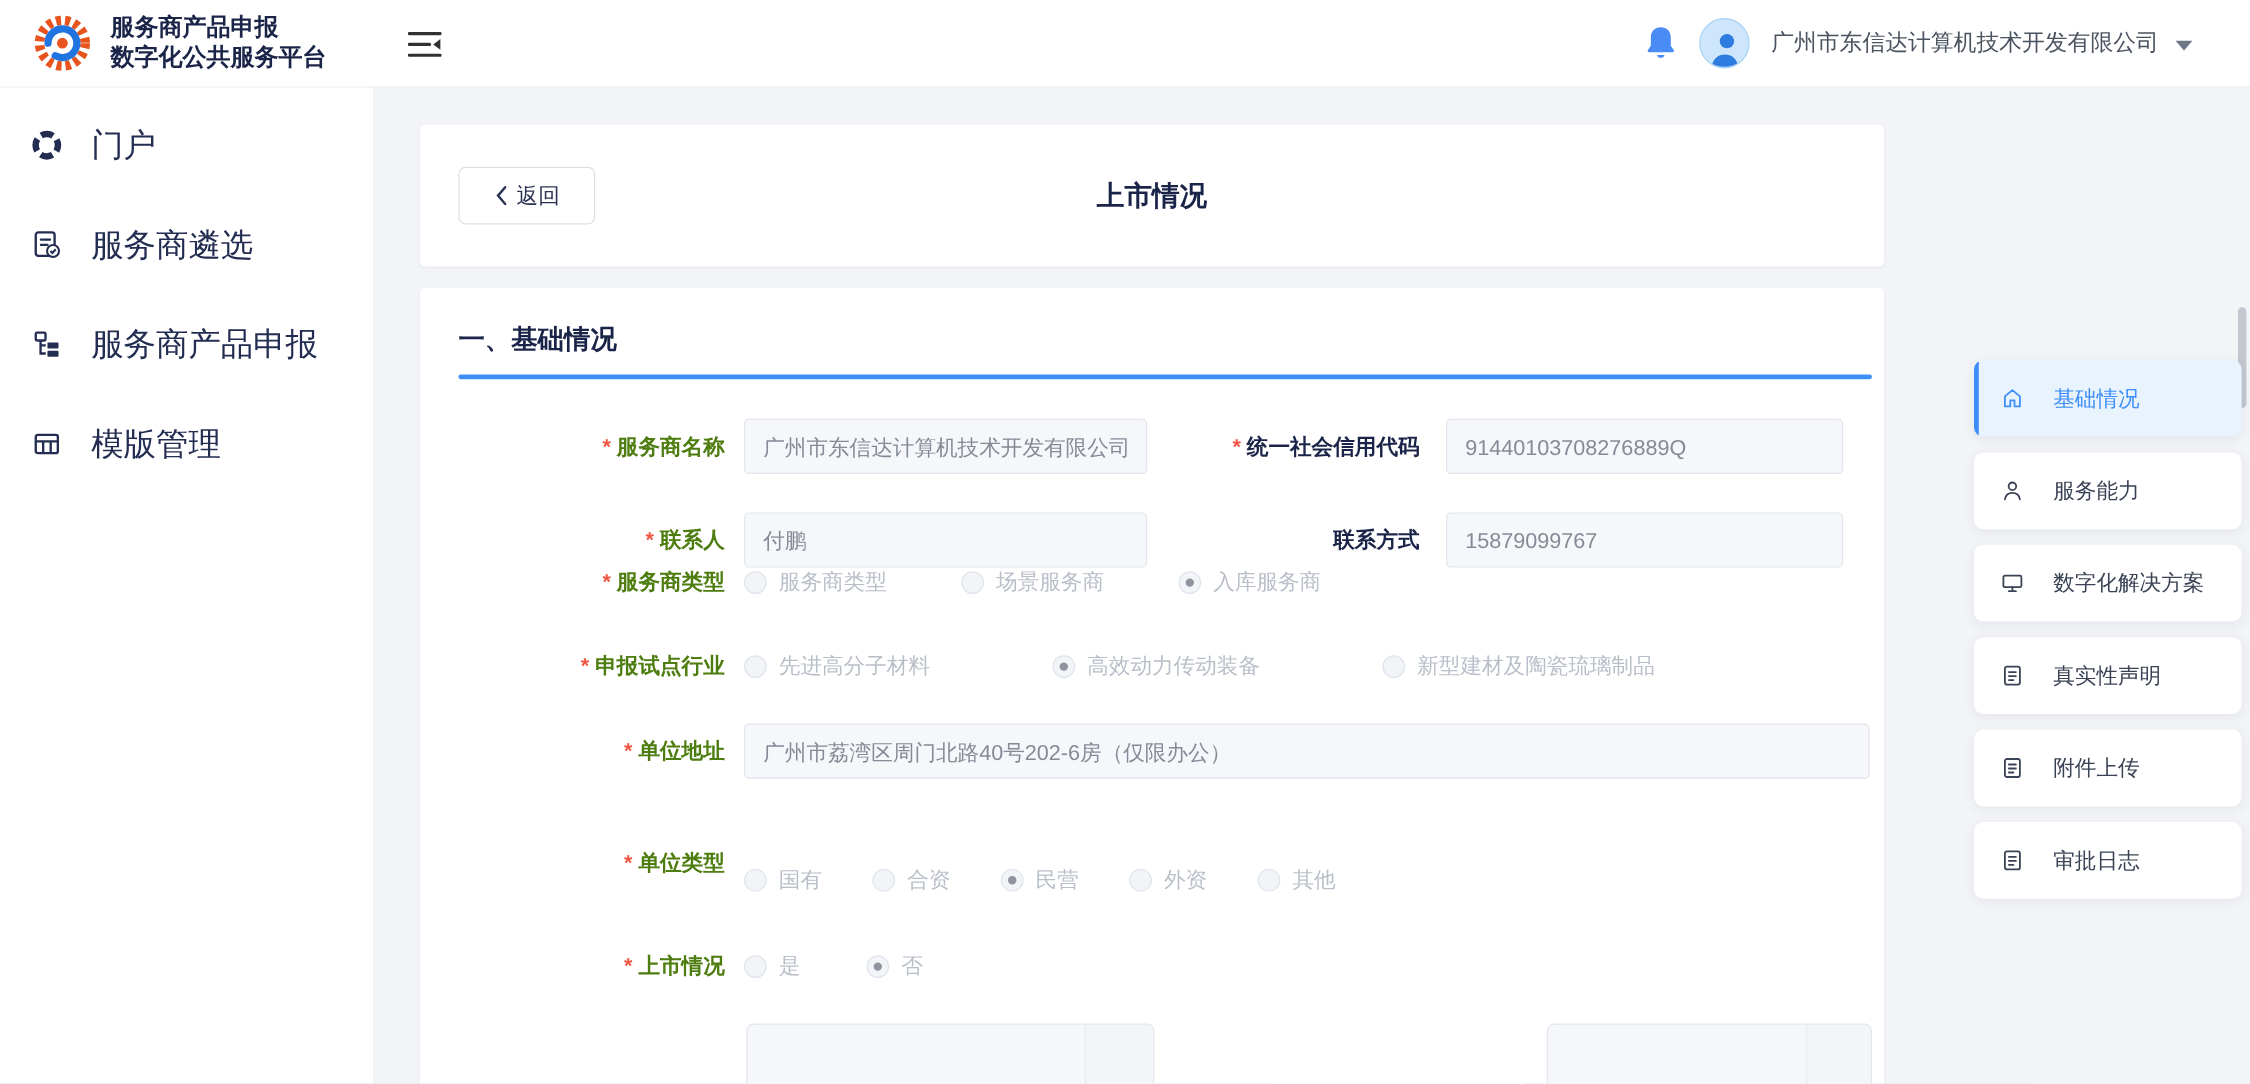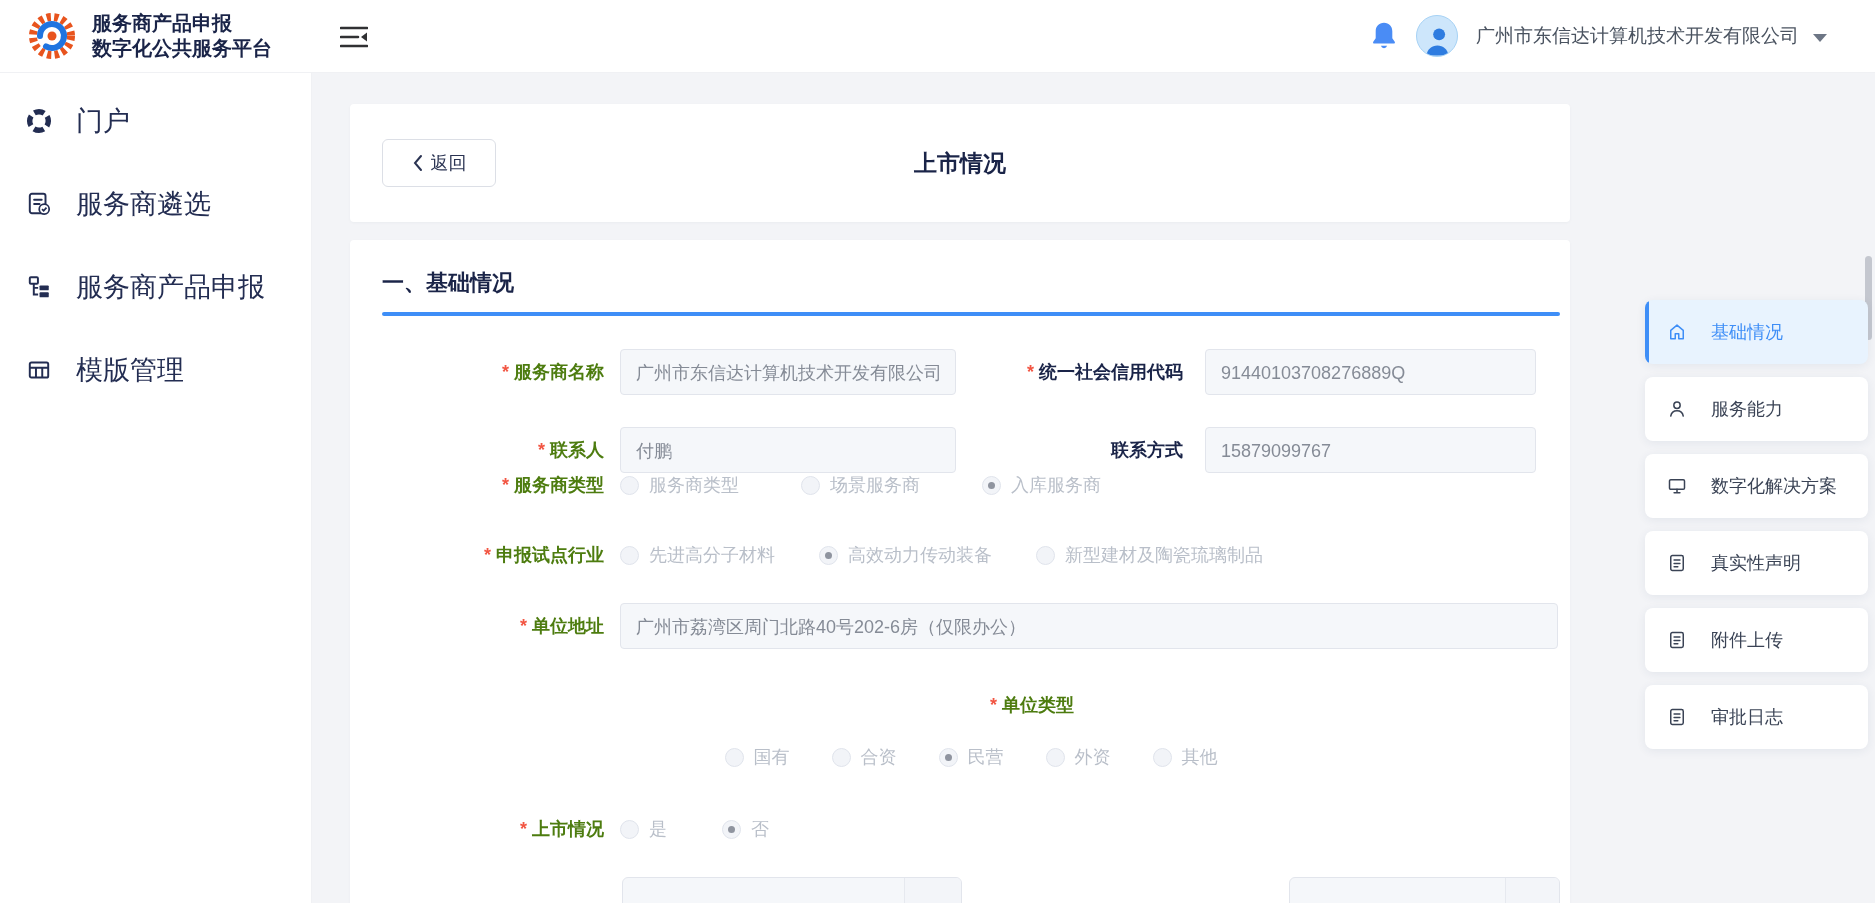--- a/index.html
+++ b/index.html
@@ -57,21 +57,21 @@
 
   .rgroup{display:flex;align-items:center;}
   .ropt{display:flex;align-items:center;gap:10px;cursor:pointer;}
   .radio{width:19px;height:19px;border-radius:50%;background:#f2f4f8;border:1px solid #e0e4ec;
          box-sizing:border-box;position:relative;flex-shrink:0;}
   .ropt.selected .radio::after{content:'';position:absolute;left:5px;top:5px;width:7px;height:7px;
          border-radius:50%;background:#8f949f;}
   .ropt .rlbl{font-size:18px;color:#b9bfc9;white-space:nowrap;}
 
   .mt1{margin-top:33px;} .mt2{margin-top:32px;} .mt3{} .mt4{margin-top:46px;}
-  .mt5{margin-top:36px;} .mt6{margin-top:44px;flex-direction:column;} .mt7{margin-top:48px;}
+  .mt5{margin-top:36px;} .mt6{margin-top:44px;} .mt7{margin-top:48px;}
 
   .part-row{display:flex;margin-top:36px;}
   .part-field{height:60px;border:1px solid #e2e5ec;background:#f5f7fa;border-radius:6px;
               display:flex;overflow:hidden;box-sizing:border-box;}
   .pf-a{margin-left:240px;width:342px;}
   .pf-b{margin-left:327px;width:272px;}
   .pf-addon{border-left:1px solid #e6e9ef;background:#f3f5f9;height:100%;}
   .pf-a .pf-addon{width:56px;margin-left:auto;}
   .pf-b .pf-addon{width:53px;margin-left:auto;}
 
@@ -202,21 +202,21 @@
         </div>
         <div class="ropt selected">
           <span class="radio"></span>
           <span class="rlbl">入库服务商</span>
         </div>
       </div>
     </div>
 
     <div class="frow mt4">
       <div class="flabel req">申报试点行业</div>
-      <div class="rgroup" style="gap:44px;">
+      <div class="rgroup" style="gap:102px;">
         <div class="ropt">
           <span class="radio"></span>
           <span class="rlbl">先进高分子材料</span>
         </div>
         <div class="ropt selected">
           <span class="radio"></span>
           <span class="rlbl">高效动力传动装备</span>
         </div>
         <div class="ropt">
           <span class="radio"></span>

